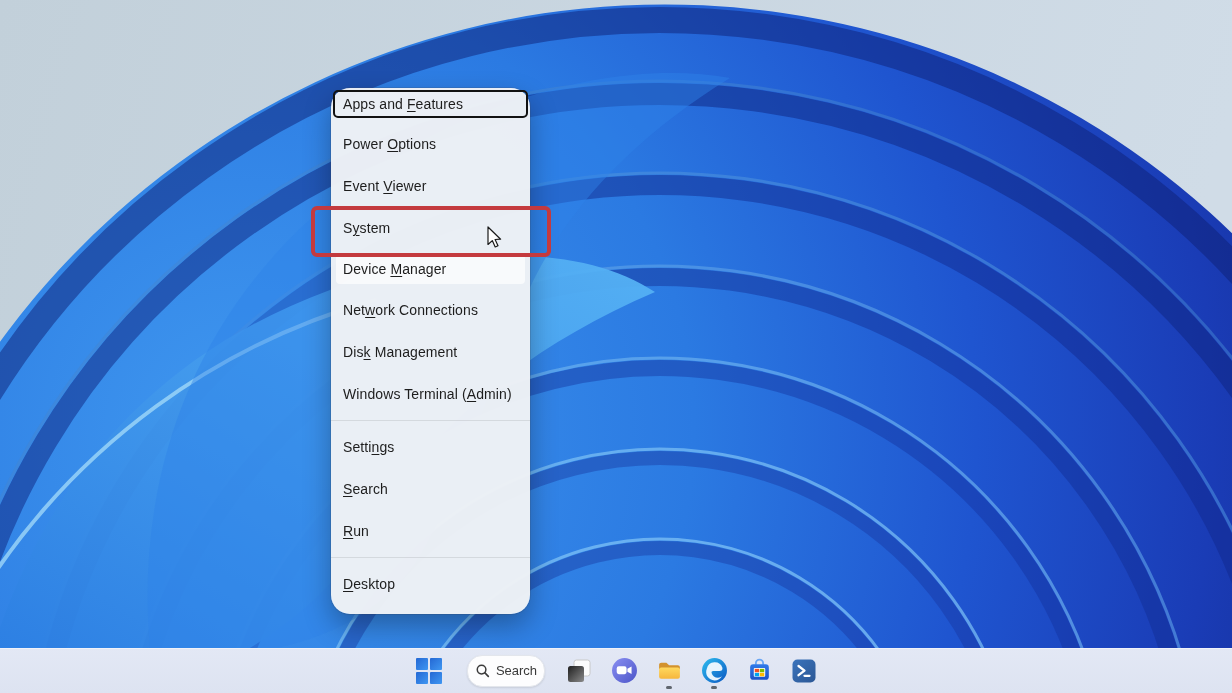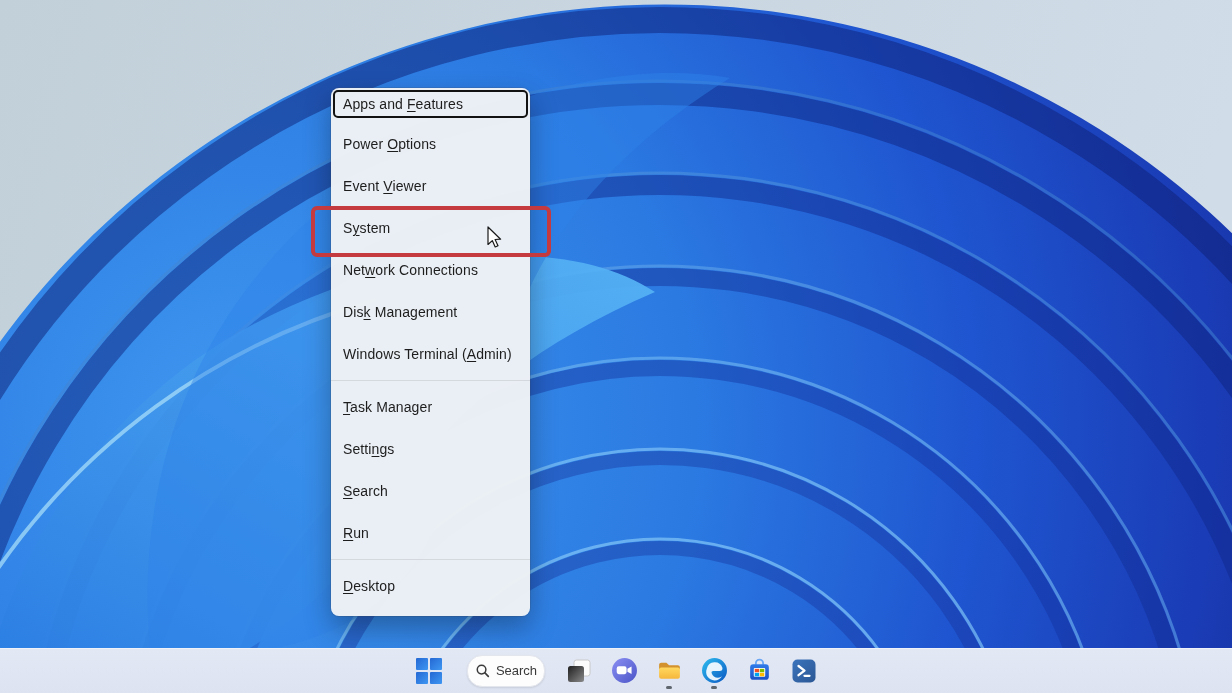--- a/index.html
+++ b/index.html
@@ -7,21 +7,21 @@
     width:1232px;height:693px;position:relative;overflow:hidden;
     font-family:"Liberation Sans","DejaVu Sans",sans-serif;
     background:#c9d6e2;
   }
   .wallpaper{position:absolute;inset:0;width:1232px;height:693px;display:block;}
 
   
   .wx-menu{
     position:absolute;left:331px;top:88px;width:199px;
     background:rgba(238,241,245,0.98);
-    border-radius:8px;
+    border-radius:19px;
     box-shadow:0 12px 28px rgba(0,0,0,0.30), 0 0 0 1px rgba(70,80,95,0.18);
     padding-bottom:4px;
     box-sizing:border-box;
     z-index:5;
   }
   .wx-item{
     height:32px;display:flex;align-items:center;
     margin:10px 5px;padding:0 7px;border-radius:4px;
     font-size:14px;color:#1d1d1d;letter-spacing:.1px;
     box-sizing:border-box;cursor:default;white-space:nowrap;
@@ -125,33 +125,33 @@
     </div>
     <div class="wx-item">
       <span class="lab">Power <span class="accel">O</span>ptions</span>
     </div>
     <div class="wx-item">
       <span class="lab">Event <span class="accel">V</span>iewer</span>
     </div>
     <div class="wx-item">
       <span class="lab">S<span class="accel">y</span>stem</span>
     </div>
+    <div class="wx-item highlighted">
+      <span class="lab">Device <span class="accel">M</span>anager</span>
+    </div>
     <div class="wx-item">
       <span class="lab">Net<span class="accel">w</span>ork Connections</span>
     </div>
     <div class="wx-item">
       <span class="lab">Dis<span class="accel">k</span> Management</span>
     </div>
     <div class="wx-item">
       <span class="lab">Windows Terminal (<span class="accel">A</span>dmin)</span>
     </div>
     <div class="wx-sep"></div>
-    <div class="wx-item">
-      <span class="lab"><span class="accel">T</span>ask Manager</span>
-    </div>
     <div class="wx-item">
       <span class="lab">Setti<span class="accel">n</span>gs</span>
     </div>
     <div class="wx-item">
       <span class="lab"><span class="accel">S</span>earch</span>
     </div>
     <div class="wx-item">
       <span class="lab"><span class="accel">R</span>un</span>
     </div>
     <div class="wx-sep"></div>

